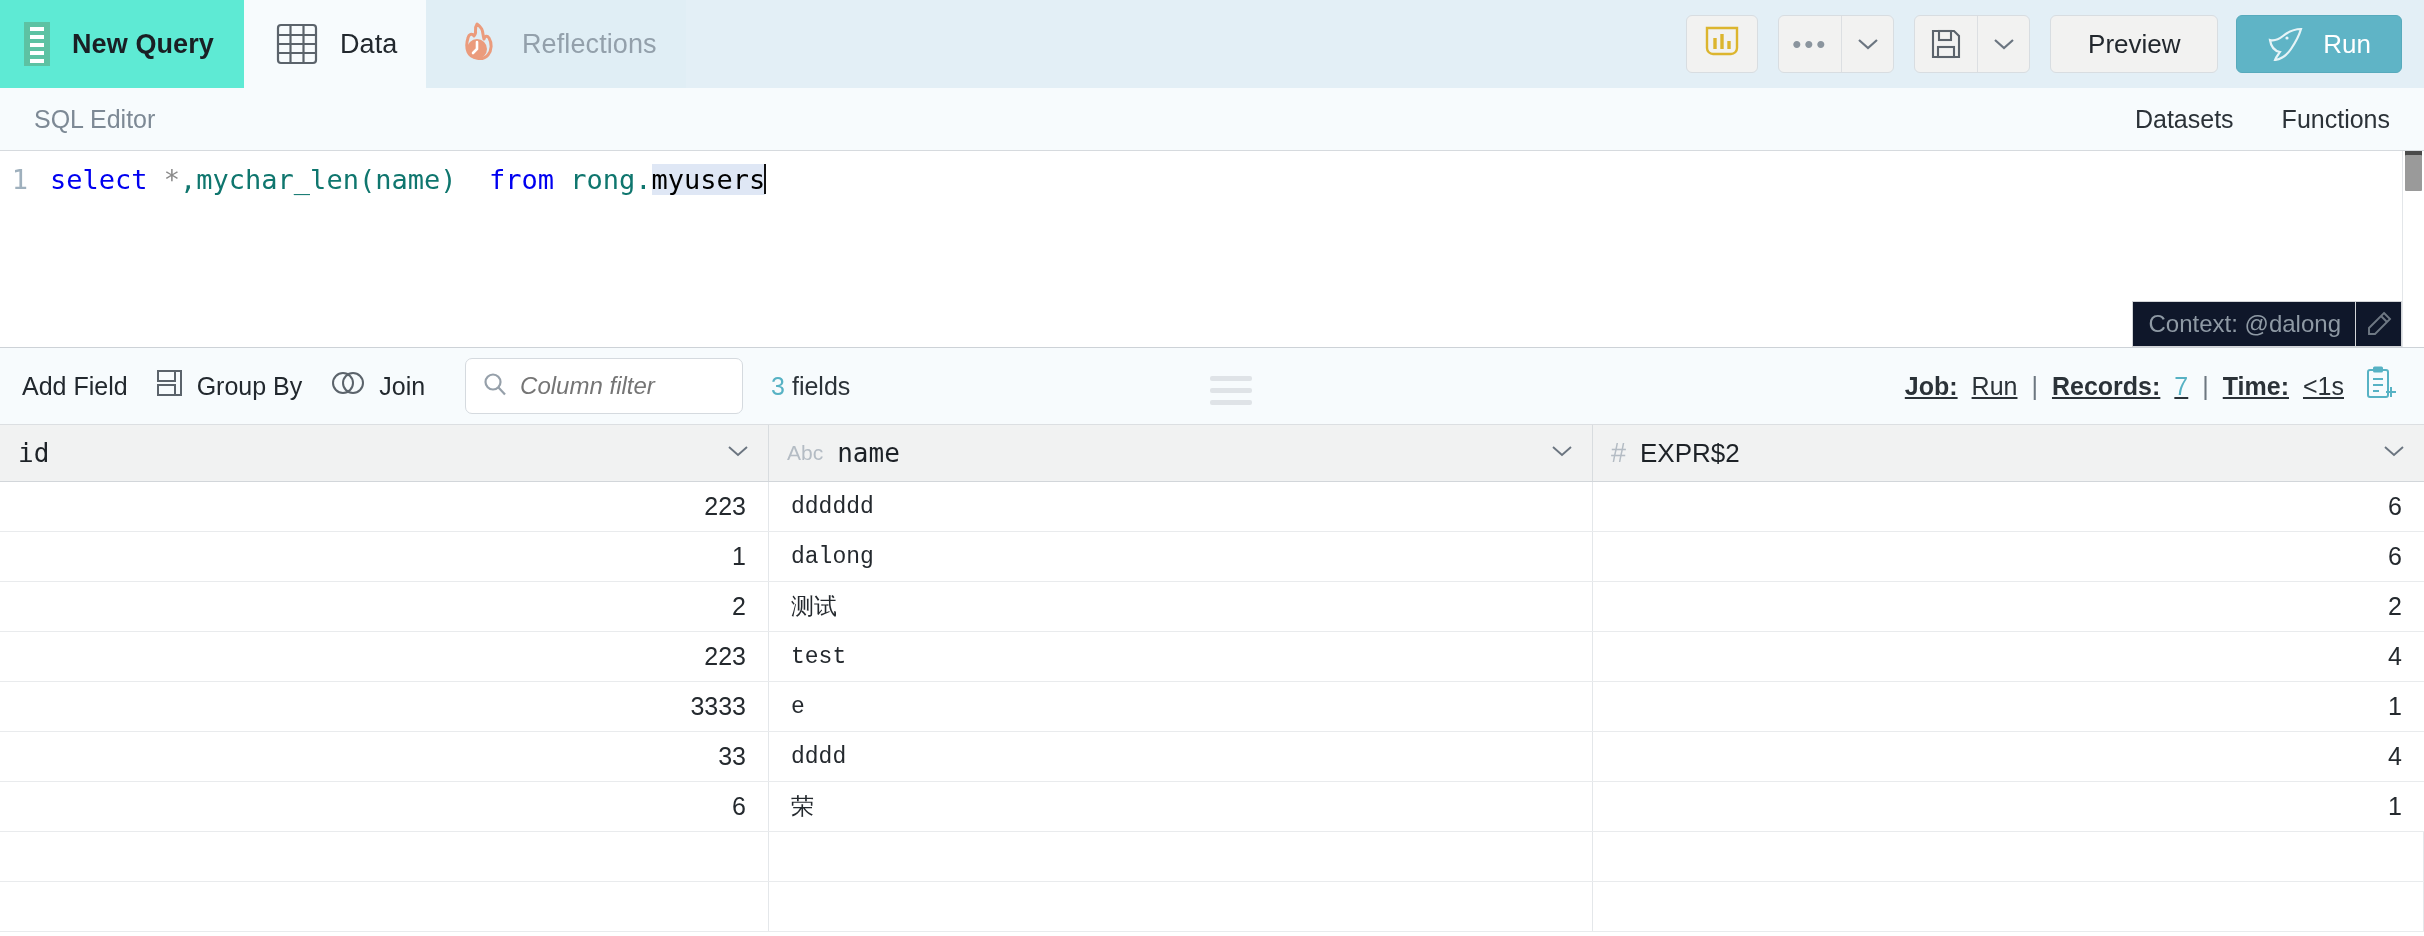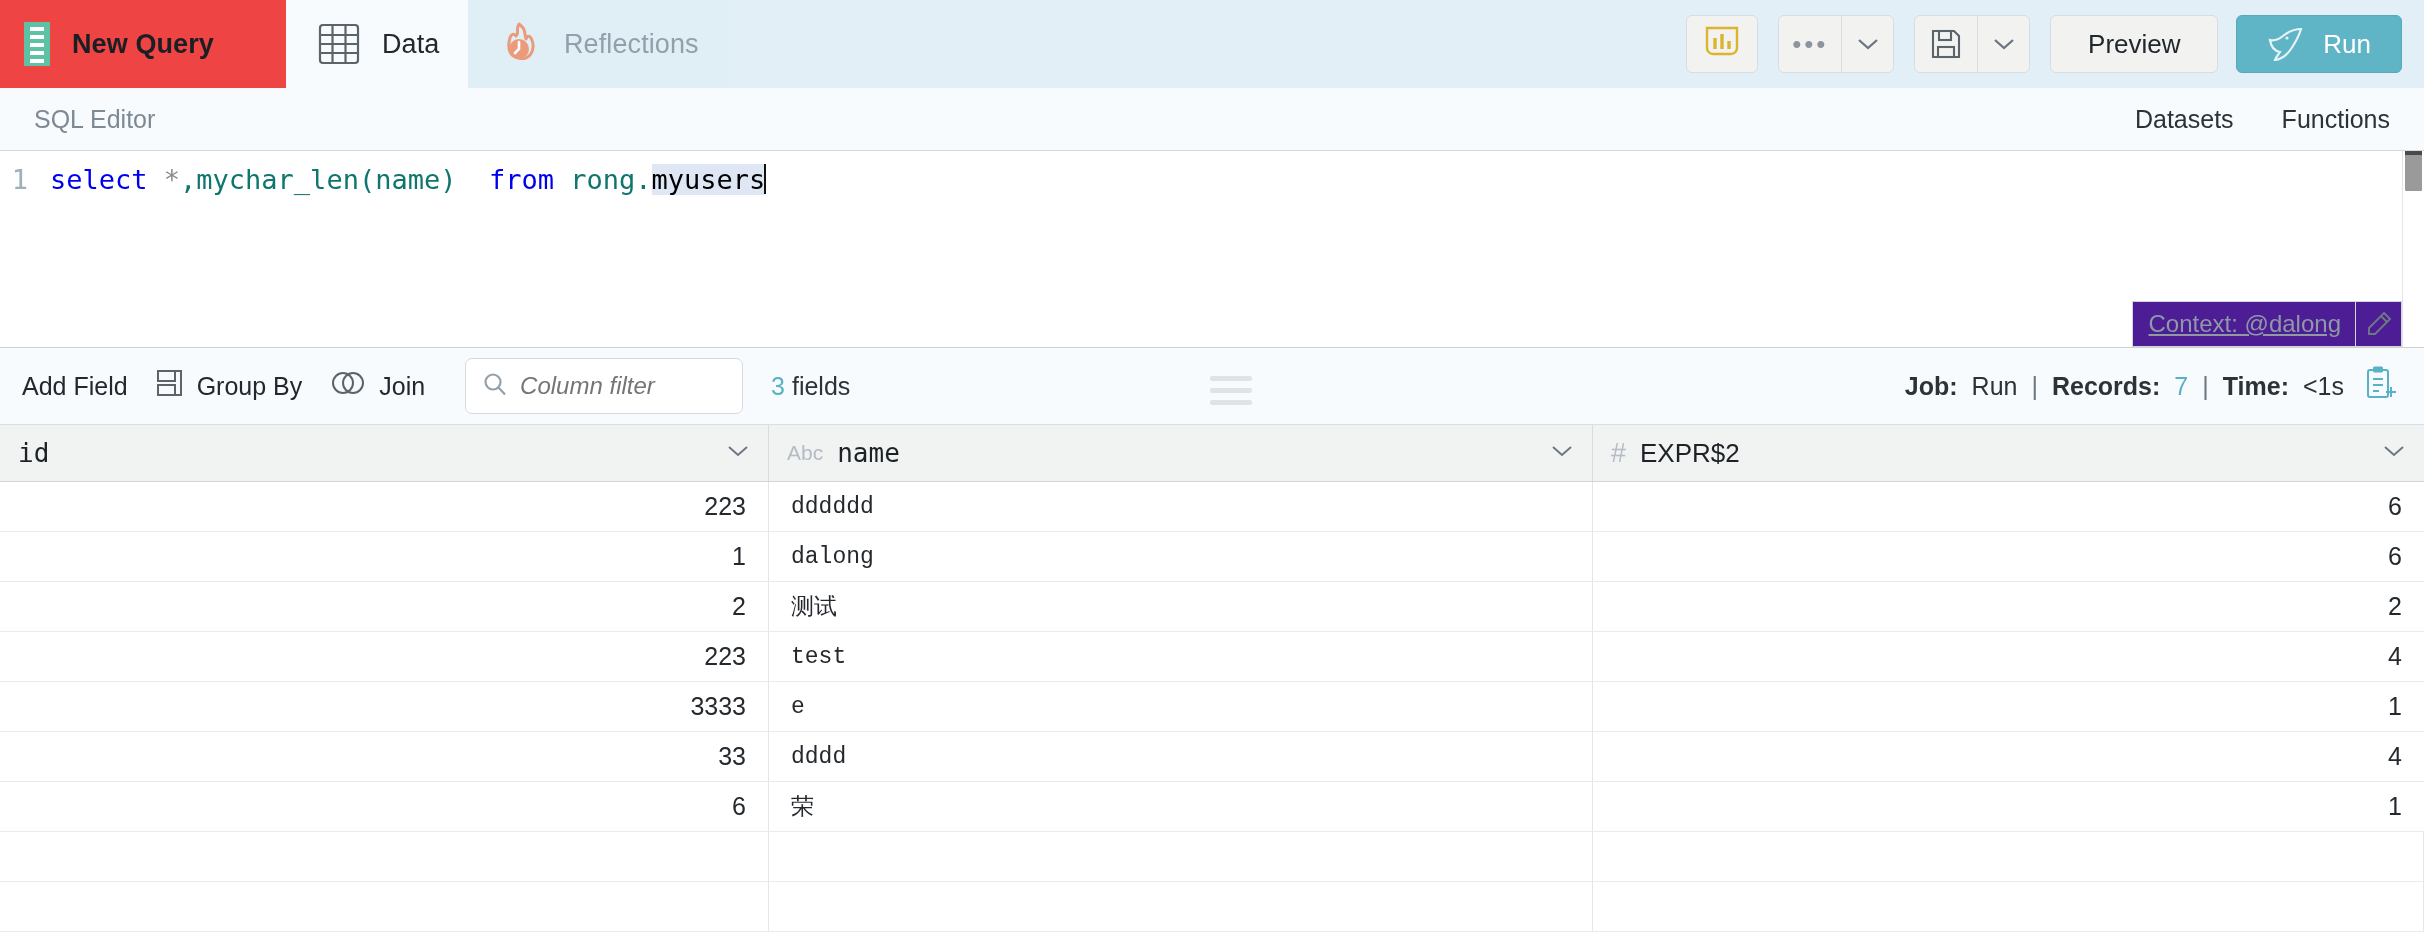--- a/index.html
+++ b/index.html
@@ -22,21 +22,21 @@
     display: flex;
     align-items: center;
     gap: 22px;
     padding: 0 36px 0 32px;
     height: 88px;
     cursor: pointer;
     position: relative;
     font-size: 27px;
     letter-spacing: .1px;
   }
-  .tab.t-newquery { background: #ef4444; width: 286px; padding-left: 24px; }
+  .tab.t-newquery { background: #5eead4; width: 244px; padding-left: 24px; }
   .tab.t-data     { background: #f7fbfd; width: 182px; }
   .tab.t-reflections { background: #e0eef5; width: 260px; padding-left: 28px; }
   .tab-label { white-space: nowrap; }
   .tab.t-newquery .tab-label { color: #1a1f24; font-weight: 700; }
   .tab.t-data .tab-label     { color: #22282e; font-weight: 400; }
   .tab.t-reflections .tab-label { color: #93a0ab; font-weight: 400; }
   .tab-icon { display: flex; align-items: center; justify-content: center; flex: 0 0 auto; }
 
   .toolbar-right {
     margin-left: auto;
@@ -122,22 +122,22 @@
   }
   .v-thumb {
     position: absolute; right: 2px; top: 4px; width: 17px; height: 36px;
     background: #9a9a9a; border-radius: 1px;
   }
   .v-cap { position: absolute; right: 2px; top: 0px; width: 17px; height: 5px; background: #4a4a4a; }
 
   .ctx-chip {
     position: absolute; right: 22px; bottom: 0;
     height: 46px; display: flex; align-items: center;
-    background: #4c1d95; border: 1px solid #d3d5d8;
-    font-size: 24px; color: #8e99a4; text-decoration: underline;
+    background: #0f172a; border: 1px solid #d3d5d8;
+    font-size: 24px; color: #8e99a4;
   }
   .ctx-chip .txt { padding: 0 14px 0 16px; }
   .ctx-chip .pen { width: 46px; height: 44px; display:flex; align-items:center; justify-content:center; border-left: 1px solid #d3d5d8; cursor: pointer;}
 
   
   .res-toolbar {
     height: 76px;
     background: #f7fbfd;
     display: flex;
     align-items: center;
@@ -161,21 +161,21 @@
     background: transparent; width: 100%;
   }
   .fields-count { margin-left: 28px; font-size: 25px; color: #2b3238; }
   .fields-count b { color: #57b2c4; font-weight: 400; }
 
   .grip { position: absolute; left: 1210px; top: 28px; }
   .grip i { display: block; width: 42px; height: 5px; background: #dfe3e7; margin-bottom: 7px; border-radius: 2px;}
 
   .status {
     margin-left: auto; display: flex; align-items: center; gap: 14px;
-    font-size: 25px; color: #2b3238;
+    font-size: 25px; color: #2b3238; text-decoration: underline;
   }
   .status b { font-weight: 700; }
   .status .num { color: #57b2c4; }
   .status .sep { color: #6d7780; }
 
   
   .grid { background: #fff; }
   .grid-head {
     display: flex; height: 58px; background: #f1f2f2;
     border-top: 1px solid #dcdfe2; border-bottom: 1px solid #d2d6da;

